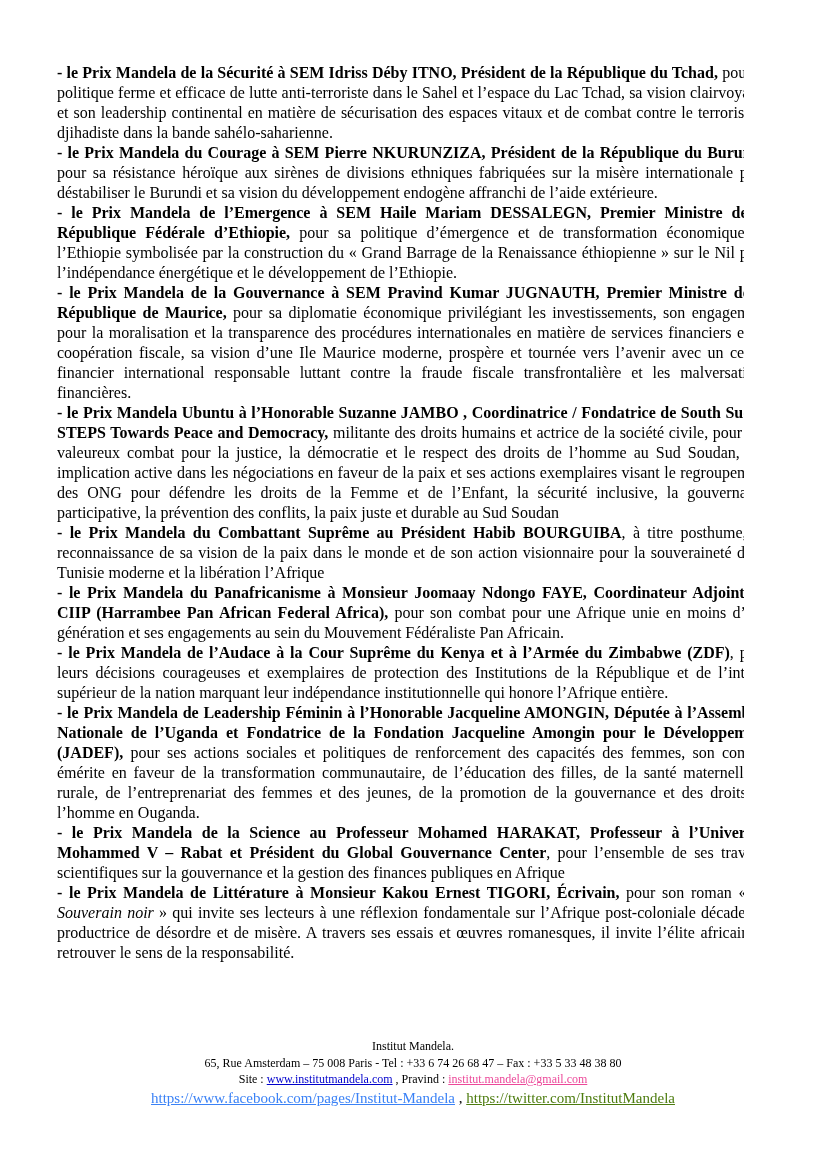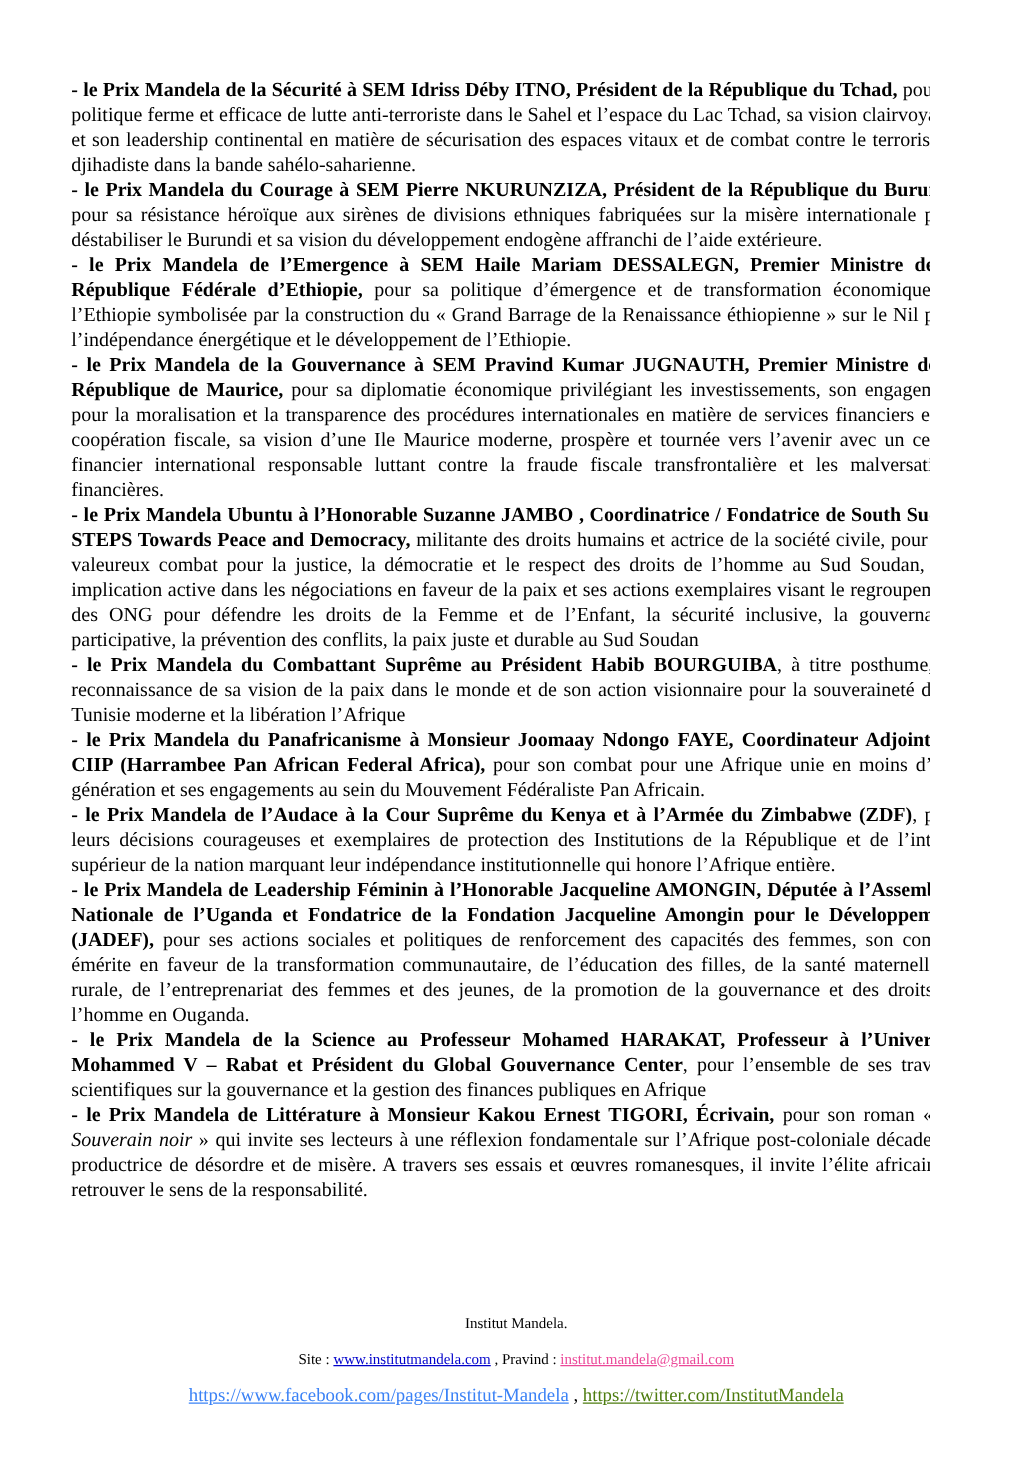--- a/index.html
+++ b/index.html
@@ -19,21 +19,21 @@
   .para{margin:0;text-align:justify;}
   .para span.bold{font-weight:bold;}
   .para span.italic{font-style:italic;}
   .para span.regular{font-weight:normal;font-style:normal;}
   .footer{
     position:absolute;
     left:0;top:1036px;width:826px;
     text-align:center;
     font-size:12px;line-height:12.5px;
   }
-  .footer .foot-line{margin:16px;}
+  .footer .foot-line{margin:4px;}
   .footer .social-line{font-size:15px;line-height:17px;margin-top:3px;}
   .link{text-decoration:underline;cursor:pointer;text-align:right;}
   .page-number{
     position:absolute;
     left:752px;top:1034px;width:30px;
     font-size:15px;text-align:center;
   }
 </style>
 </head>
 <body>
@@ -51,17 +51,18 @@
       <p class="para"><span class="bold">- le Prix Mandela de l’Audace à la Cour Suprême du Kenya et à l’Armée du Zimbabwe (ZDF)</span><span class="regular">, pour leurs décisions courageuses et exemplaires de protection des Institutions de la République et de l’intérêt supérieur de la nation marquant leur indépendance institutionnelle qui honore l’Afrique entière.</span></p>
       <p class="para"><span class="bold">- le Prix Mandela de Leadership Féminin à l’Honorable Jacqueline AMONGIN, Députée à l’Assemblée Nationale de l’Uganda  et Fondatrice de la Fondation Jacqueline Amongin pour le Développement (JADEF),</span><span class="regular"> pour ses actions sociales et politiques de renforcement des capacités des femmes, son combat émérite en faveur de la transformation communautaire, de l’éducation des filles, de la santé maternelle et rurale, de l’entreprenariat des femmes et des jeunes, de la promotion de la gouvernance et des droits de l’homme en Ouganda.</span></p>
       <p class="para"><span class="bold">- le Prix Mandela de la Science au Professeur Mohamed HARAKAT, Professeur à l’Université Mohammed V – Rabat et Président du Global Gouvernance Center</span><span class="regular">, pour l’ensemble de ses travaux scientifiques sur la gouvernance et la gestion des finances publiques en Afrique</span></p>
       <p class="para"><span class="bold">- le Prix Mandela de Littérature à Monsieur Kakou Ernest TIGORI, Écrivain,</span><span class="regular"> pour son roman « </span><span class="italic">Le Souverain noir</span><span class="regular"> » qui invite ses lecteurs à une réflexion fondamentale sur l’Afrique post-coloniale décadente, productrice de désordre et de misère. A travers ses essais et œuvres romanesques, il invite l’élite africaine à retrouver le sens de la responsabilité.</span></p>
     </div>
 
   <div class="page-number">2</div>
 
   <div class="footer">
     <p class="foot-line">Institut Mandela.</p>
+    <p class="foot-line">65, Rue Amsterdam – 75 008 Paris - Tel : +33 6 74 26 68 47 – Fax : +33 5 33 48 38 80</p>
     <p class="foot-line"><span>Site : </span><span class="link" style="color: rgb(0, 0, 204);">www.institutmandela.com</span><span> , Pravind : </span><span class="link" style="color: #ec4899;">institut.mandela@gmail.com</span></p>
     <p class="foot-line social-line"><span class="link" style="color: #3b82f6;">https://www.facebook.com/pages/Institut-Mandela</span><span> , </span><span class="link" style="color: #4d7c0f;">https://twitter.com/InstitutMandela</span></p>
   </div>
 
 </div>
 
 </body></html>

